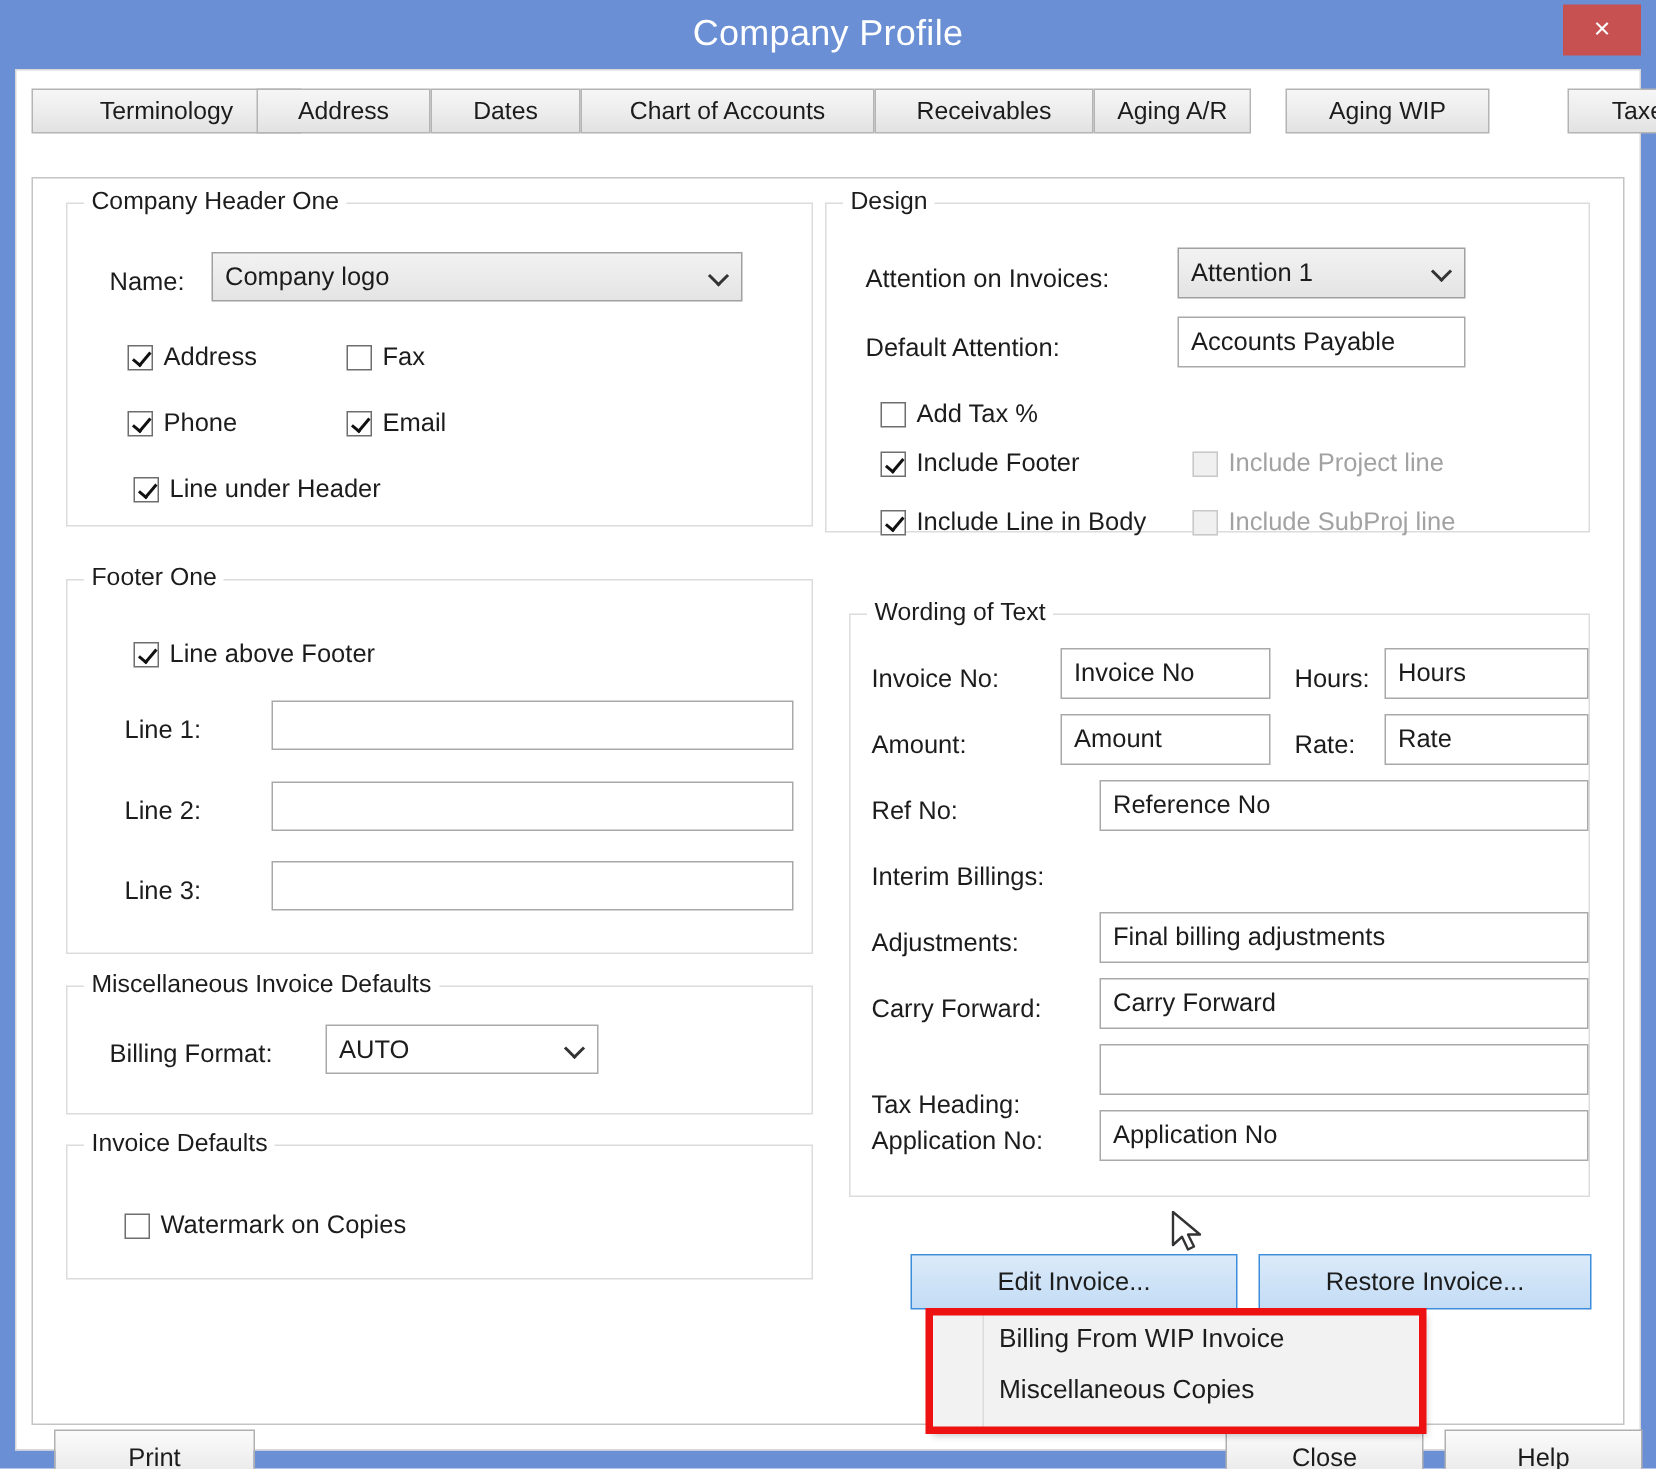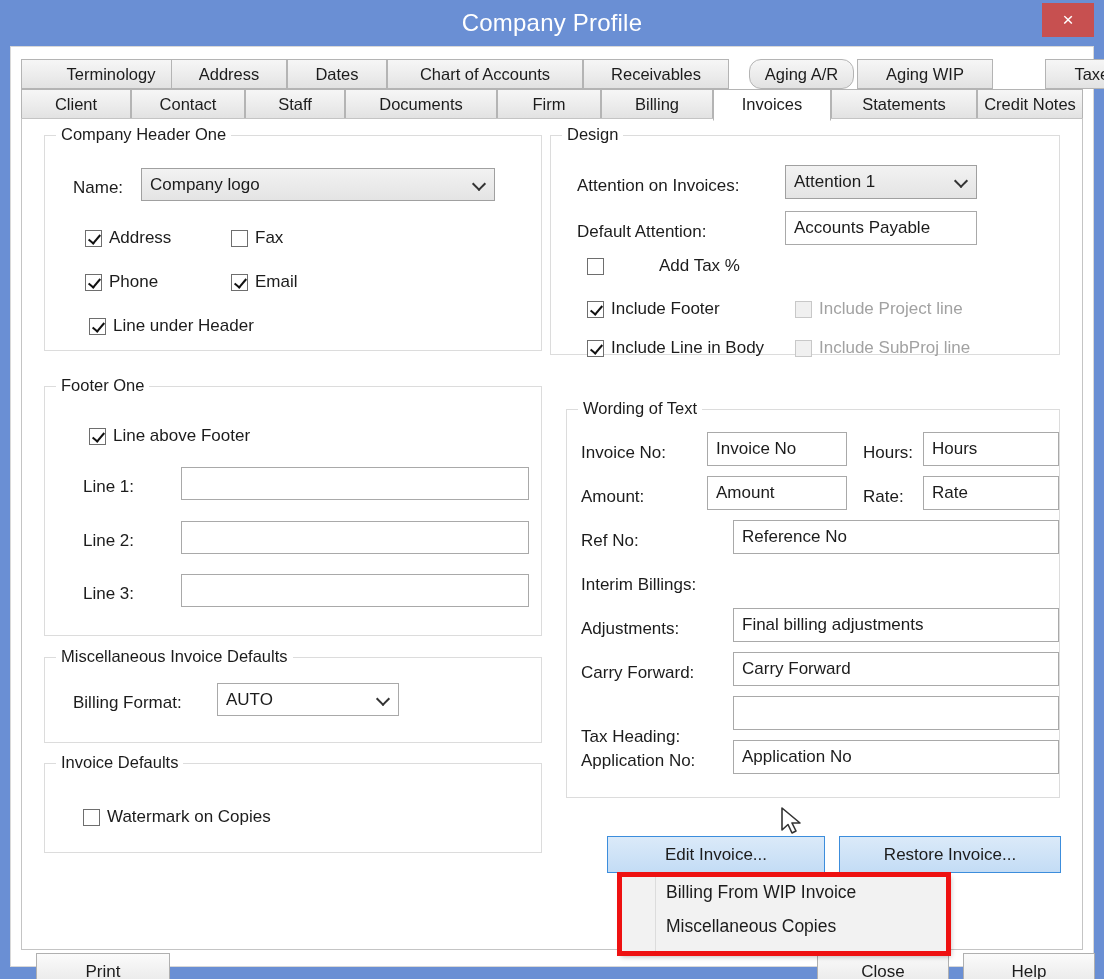--- a/index.html
+++ b/index.html
@@ -200,34 +200,23 @@
 
   <div class="dialog-body">
 
     <div class="tabstrip">
       <div class="tabrow row1" id="tabrow1">
           <div class="tab" style="left: 0px; width: 180px;">Terminology</div>
           <div class="tab" style="left: 150px; width: 116px;">Address</div>
           <div class="tab" style="left: 266px; width: 100px;">Dates</div>
           <div class="tab" style="left: 366px; width: 196px;">Chart of Accounts</div>
           <div class="tab" style="left: 562px; width: 146px;">Receivables</div>
-          <div class="tab" style="left: 728px; width: 105px; border-radius: 12px;">Aging A/R</div>
+          <div class="tab" style="left: 708px; width: 105px;">Aging A/R</div>
           <div class="tab" style="left: 836px; width: 136px;">Aging WIP</div>
           <div class="tab" style="left: 1024px; width: 90px; padding-left: 12px;">Taxes</div>
-        </div>
-      <div class="tabrow row2" id="tabrow2">
-          <div class="tab" style="left: 0px; width: 110px;">Client</div>
-          <div class="tab" style="left: 110px; width: 114px;">Contact</div>
-          <div class="tab" style="left: 224px; width: 100px;">Staff</div>
-          <div class="tab" style="left: 324px; width: 152px;">Documents</div>
-          <div class="tab" style="left: 476px; width: 104px;">Firm</div>
-          <div class="tab" style="left: 580px; width: 112px;">Billing</div>
-          <div class="tab active" style="left: 692px; width: 118px;">Invoices</div>
-          <div class="tab" style="left: 810px; width: 146px;">Statements</div>
-          <div class="tab" style="left: 956px; width: 106px;">Credit Notes</div>
         </div>
     </div>
 
     <div class="tabpanel">
 
       <div class="group" style="left:22px; top:16px; width:498px; height:216px;">
         <div class="legend">Company Header One</div>
 
         <div class="lbl" style="left:28px; top:42px;">Name:</div>
         <div class="combo" style="left:96px; top:32px; width:354px; height:33px;">
@@ -305,21 +294,21 @@
         <div class="combo" style="left:234px; top:29px; width:192px; height:34px;">
           <span>Attention 1</span>
           <span class="chev"></span>
         </div>
 
         <div class="lbl" style="left:26px; top:86px;">Default Attention:</div>
         <div class="textbox" style="left:234px; top:75px; width:192px; height:34px;">
           <span>Accounts Payable</span>
         </div>
 
-        <div class="chk" style="left:36px; top:120px;gap:48px;">
+        <div class="chk" style="left:36px; top:130px;">
           <span class="box"></span>
           <span class="txt">Add  Tax %</span>
         </div>
         <div class="chk checked" style="left:36px; top:163px;">
           <span class="box"></span>
           <span class="txt">Include Footer</span>
         </div>
         <div class="chk disabled" style="left:244px; top:163px;">
           <span class="box"></span>
           <span class="txt">Include Project line</span>

